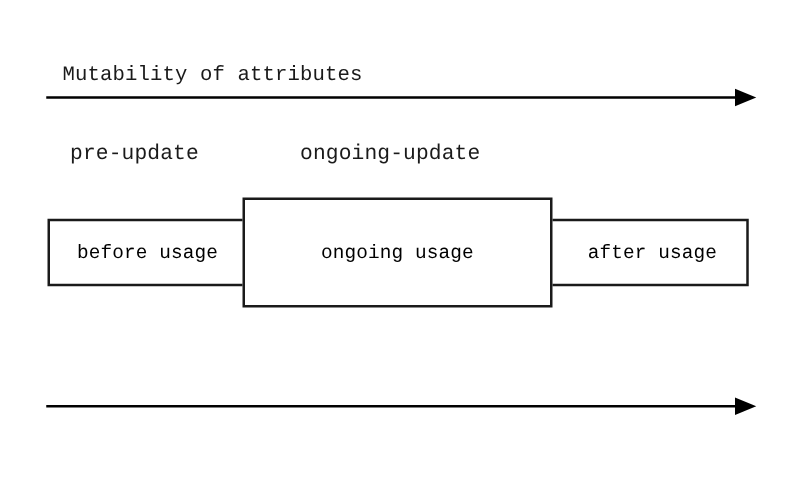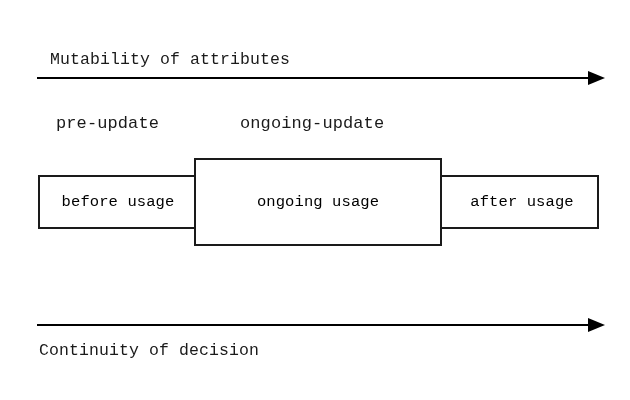--- a/index.html
+++ b/index.html
@@ -118,15 +118,14 @@
     </div>
   </div>
 
 
 
   <div class="axis-arrow" style="left:37px; top:318px; width:568px;">
     <div class="shaft" style="width:551px;"></div>
     <div class="head" style="left:551px;"></div>
   </div>
 
-  <div class="txt axis-caption" style="left:39px; top:343px;">Continuity of decision</div>
 
 </div>
 
 </body></html>

